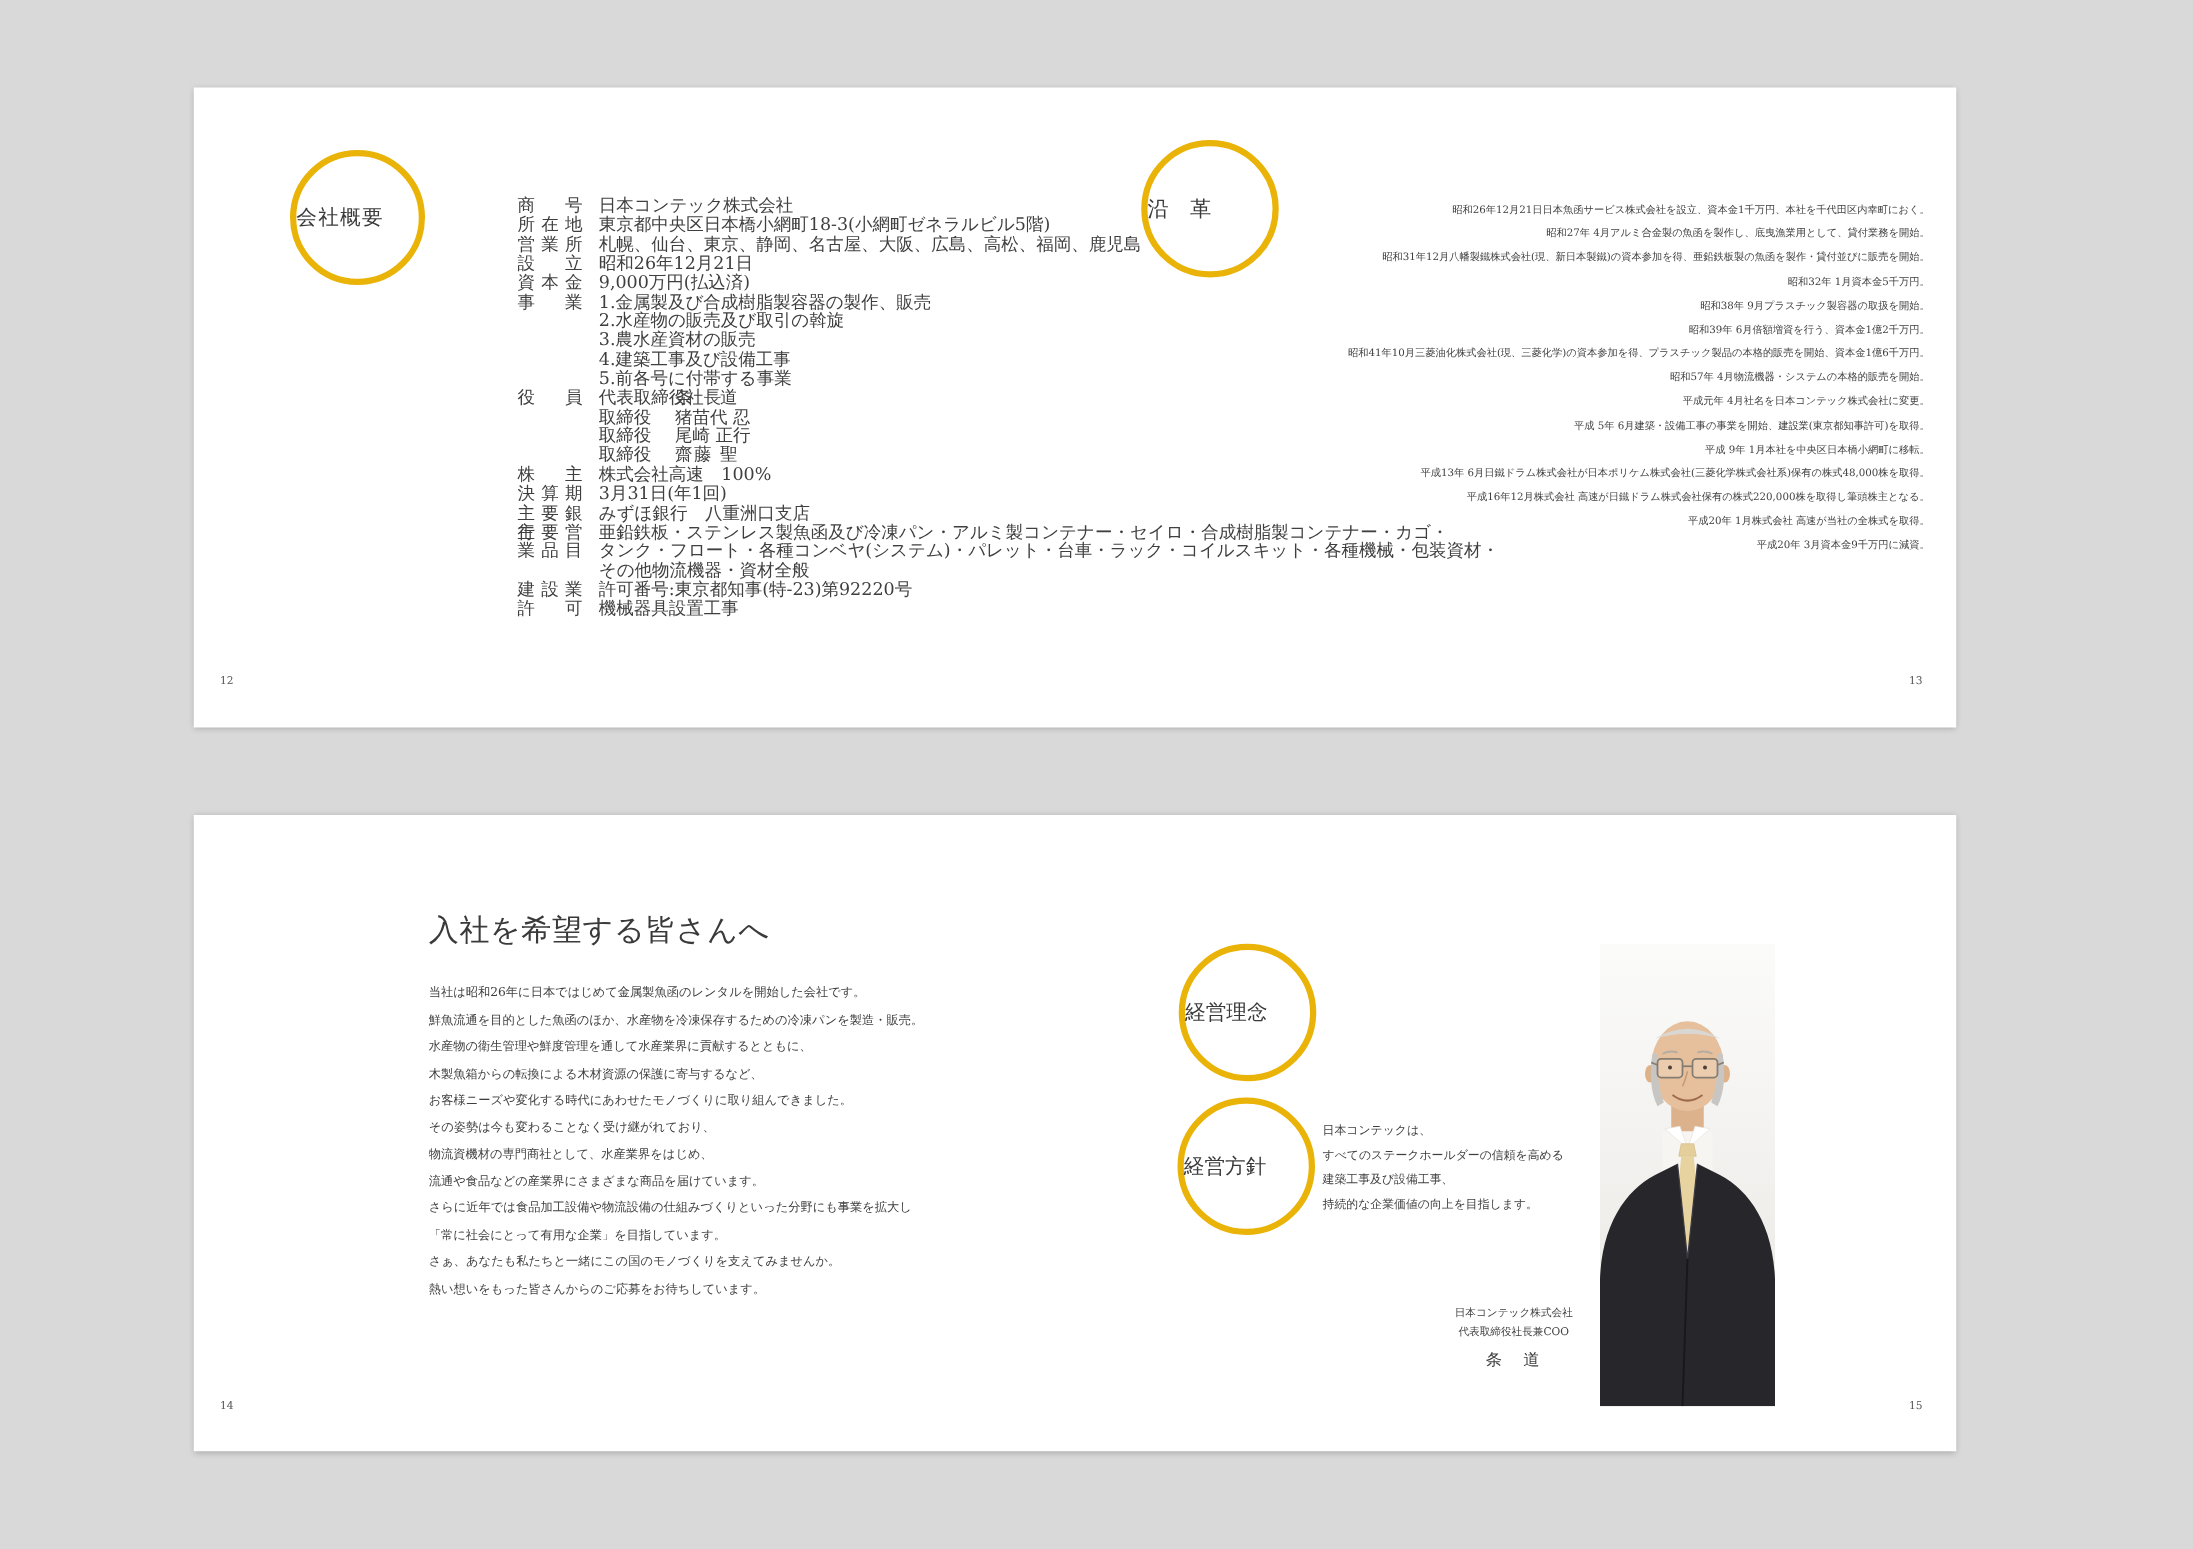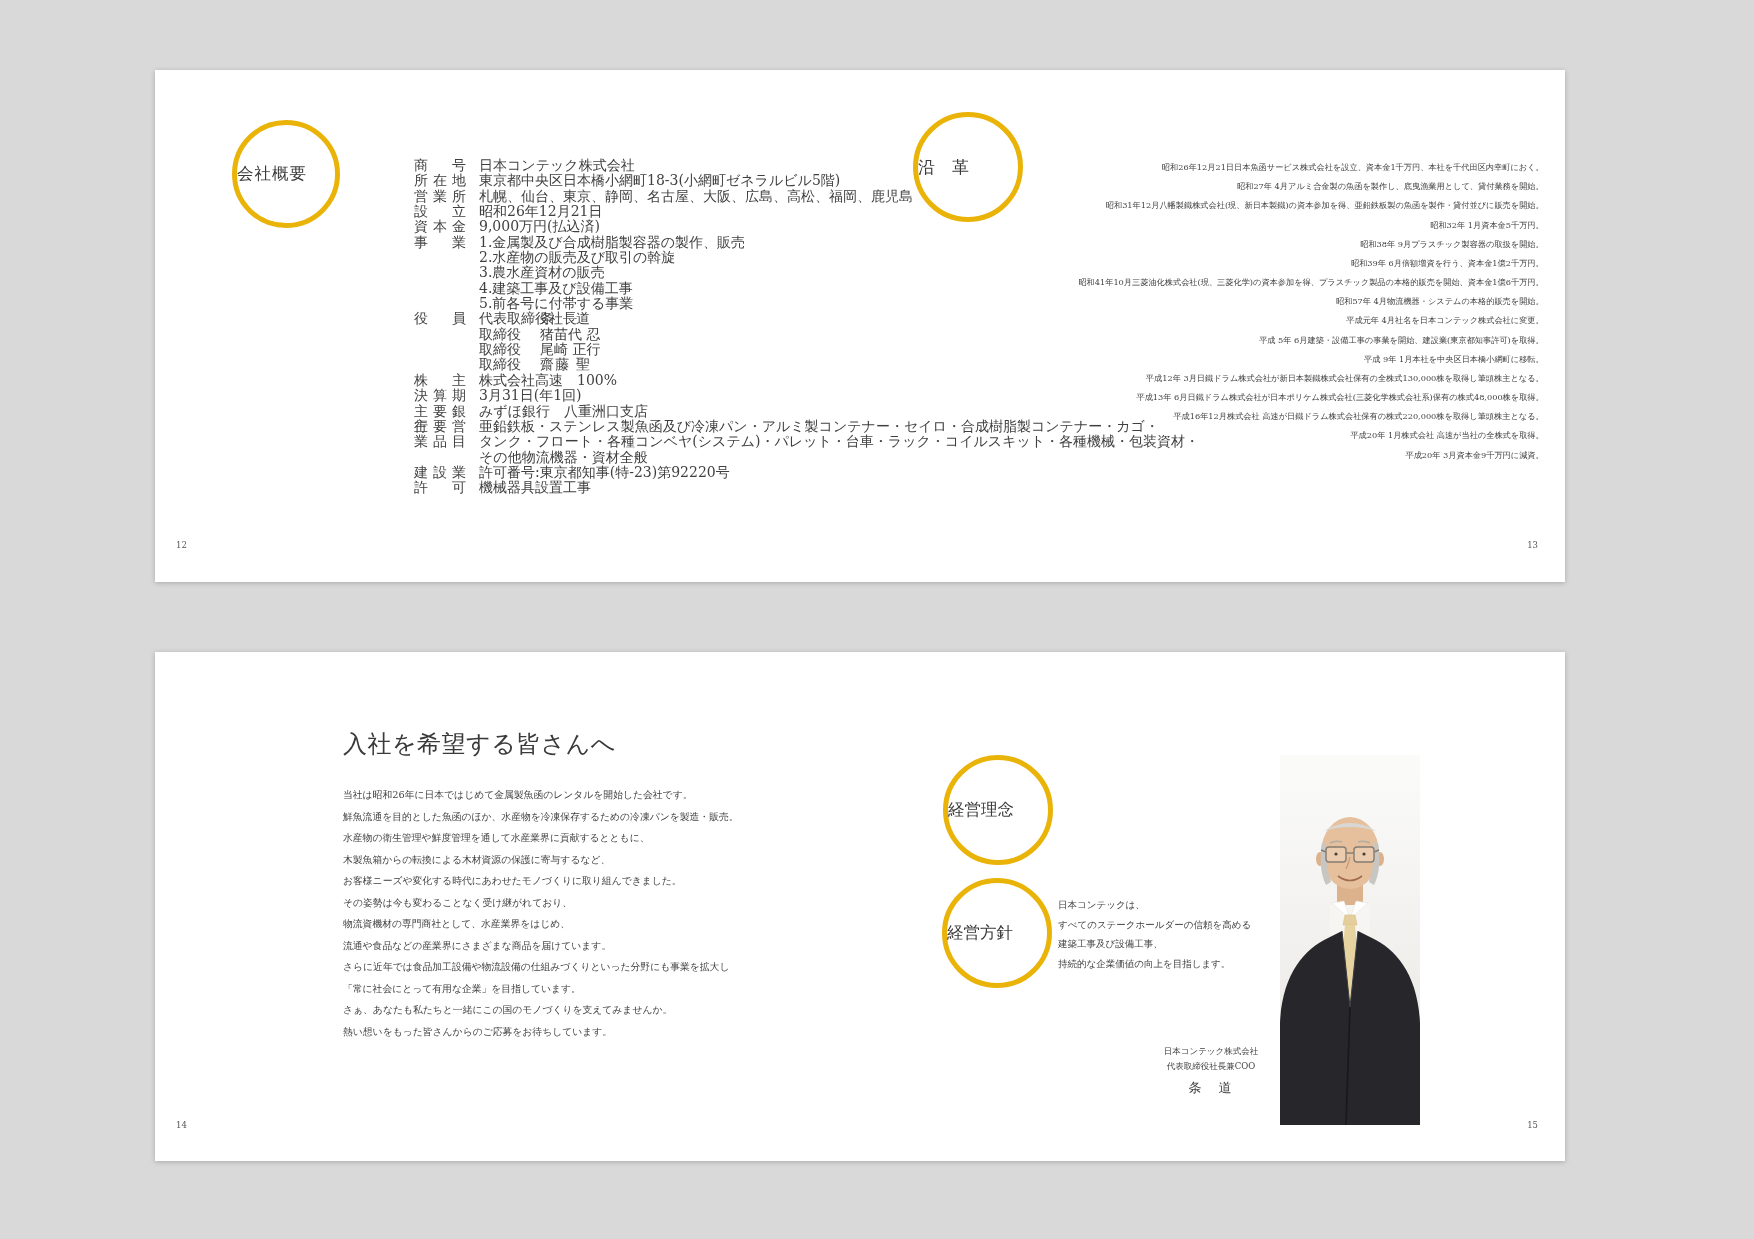--- a/index.html
+++ b/index.html
@@ -157,21 +157,20 @@
         <div class="hist-row"><span class="hist-date">昭和27年 4月</span><span class="hist-event">アルミ合金製の魚函を製作し、底曳漁業用として、貸付業務を開始。</span></div>
         <div class="hist-row"><span class="hist-date">昭和31年12月</span><span class="hist-event">八幡製鐵株式会社(現、新日本製鐵)の資本参加を得、亜鉛鉄板製の魚函を製作・貸付並びに販売を開始。</span></div>
         <div class="hist-row"><span class="hist-date">昭和32年 1月</span><span class="hist-event">資本金5千万円。</span></div>
         <div class="hist-row"><span class="hist-date">昭和38年 9月</span><span class="hist-event">プラスチック製容器の取扱を開始。</span></div>
         <div class="hist-row"><span class="hist-date">昭和39年 6月</span><span class="hist-event">倍額増資を行う、資本金1億2千万円。</span></div>
         <div class="hist-row"><span class="hist-date">昭和41年10月</span><span class="hist-event">三菱油化株式会社(現、三菱化学)の資本参加を得、プラスチック製品の本格的販売を開始、資本金1億6千万円。</span></div>
         <div class="hist-row"><span class="hist-date">昭和57年 4月</span><span class="hist-event">物流機器・システムの本格的販売を開始。</span></div>
         <div class="hist-row"><span class="hist-date">平成元年 4月</span><span class="hist-event">社名を日本コンテック株式会社に変更。</span></div>
         <div class="hist-row"><span class="hist-date">平成 5年 6月</span><span class="hist-event">建築・設備工事の事業を開始、建設業(東京都知事許可)を取得。</span></div>
         <div class="hist-row"><span class="hist-date">平成 9年 1月</span><span class="hist-event">本社を中央区日本橋小網町に移転。</span></div>
-        <div class="hist-row"><span class="hist-date">平成12年 3月</span><span class="hist-event">日鐵ドラム株式会社が新日本製鐵株式会社保有の全株式130,000株を取得し筆頭株主となる。</span></div>
         <div class="hist-row"><span class="hist-date">平成13年 6月</span><span class="hist-event">日鐵ドラム株式会社が日本ポリケム株式会社(三菱化学株式会社系)保有の株式48,000株を取得。</span></div>
         <div class="hist-row"><span class="hist-date">平成16年12月</span><span class="hist-event">株式会社 高速が日鐵ドラム株式会社保有の株式220,000株を取得し筆頭株主となる。</span></div>
         <div class="hist-row"><span class="hist-date">平成20年 1月</span><span class="hist-event">株式会社 高速が当社の全株式を取得。</span></div>
         <div class="hist-row"><span class="hist-date">平成20年 3月</span><span class="hist-event">資本金9千万円に減資。</span></div>
       </div>
 
     <span class="pgnum pg-left">12</span>
     <span class="pgnum pg-right">13</span>
   </section>
 

